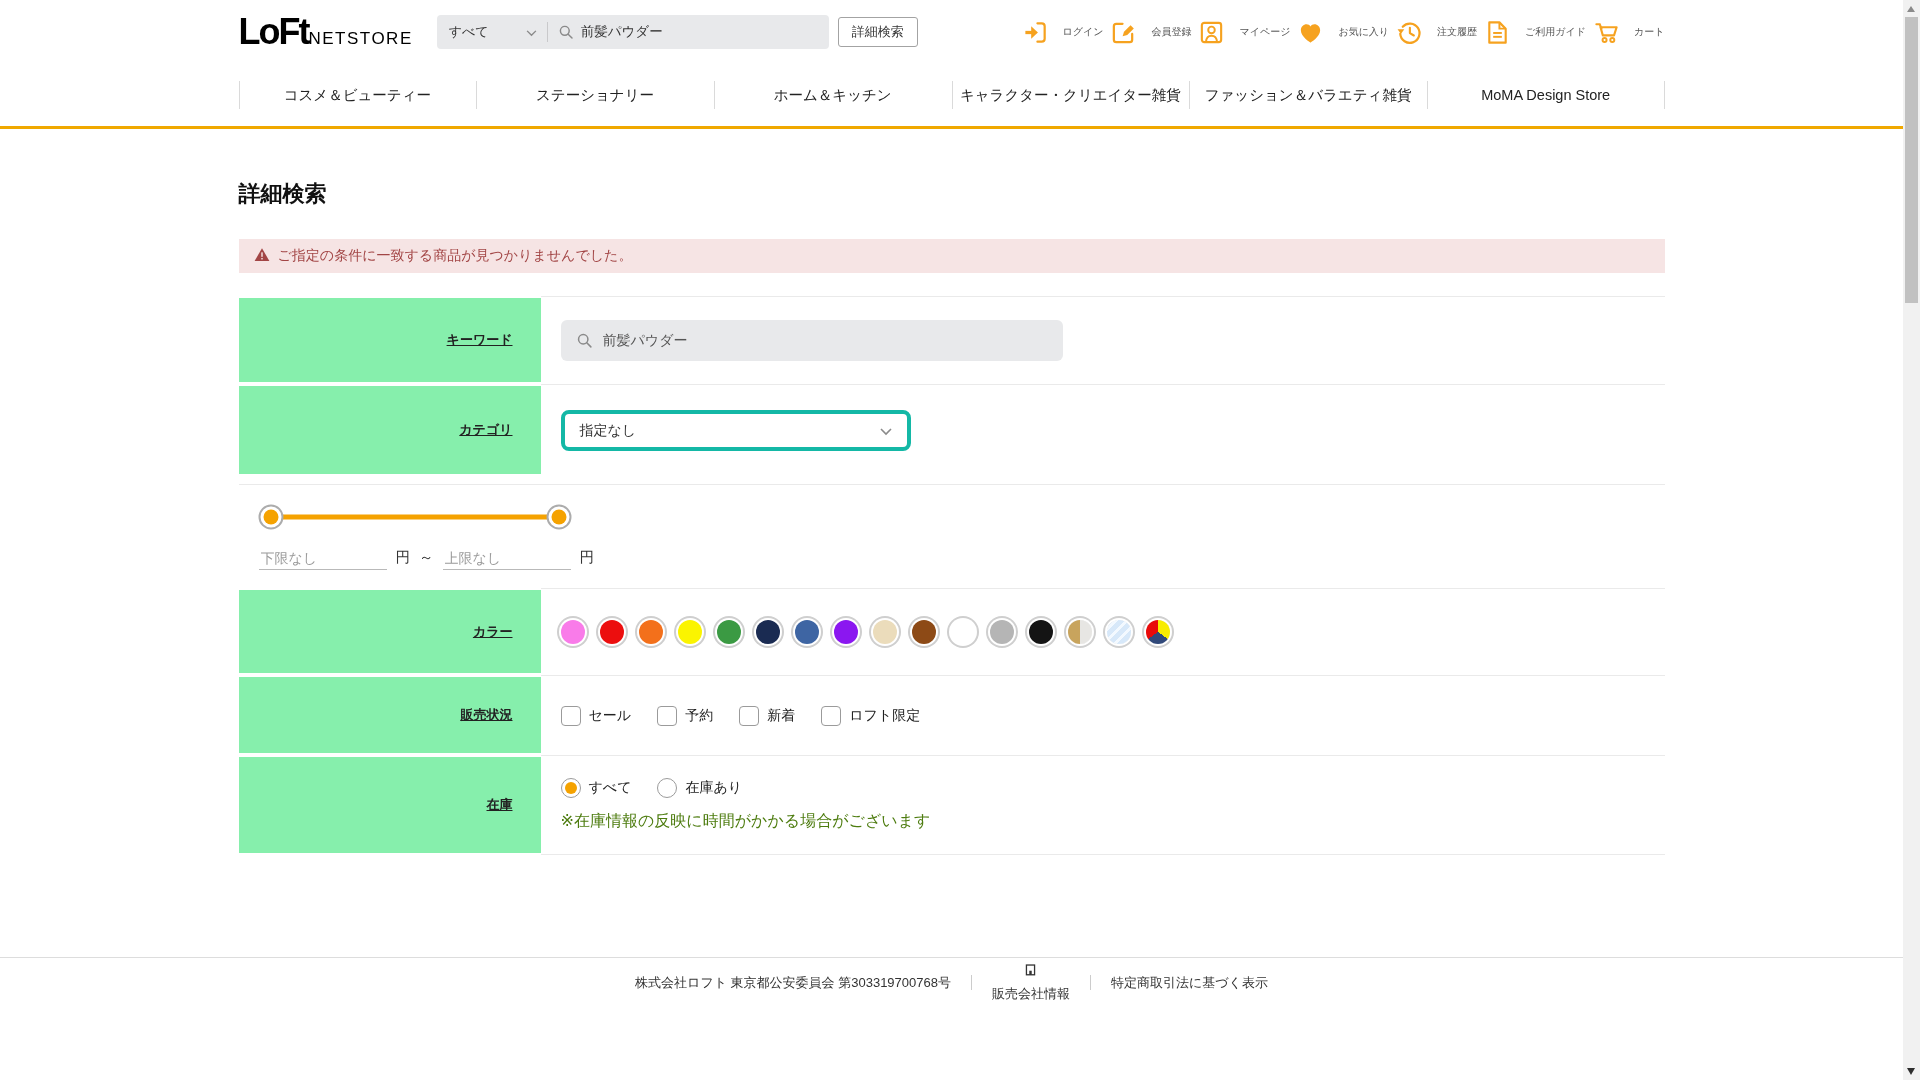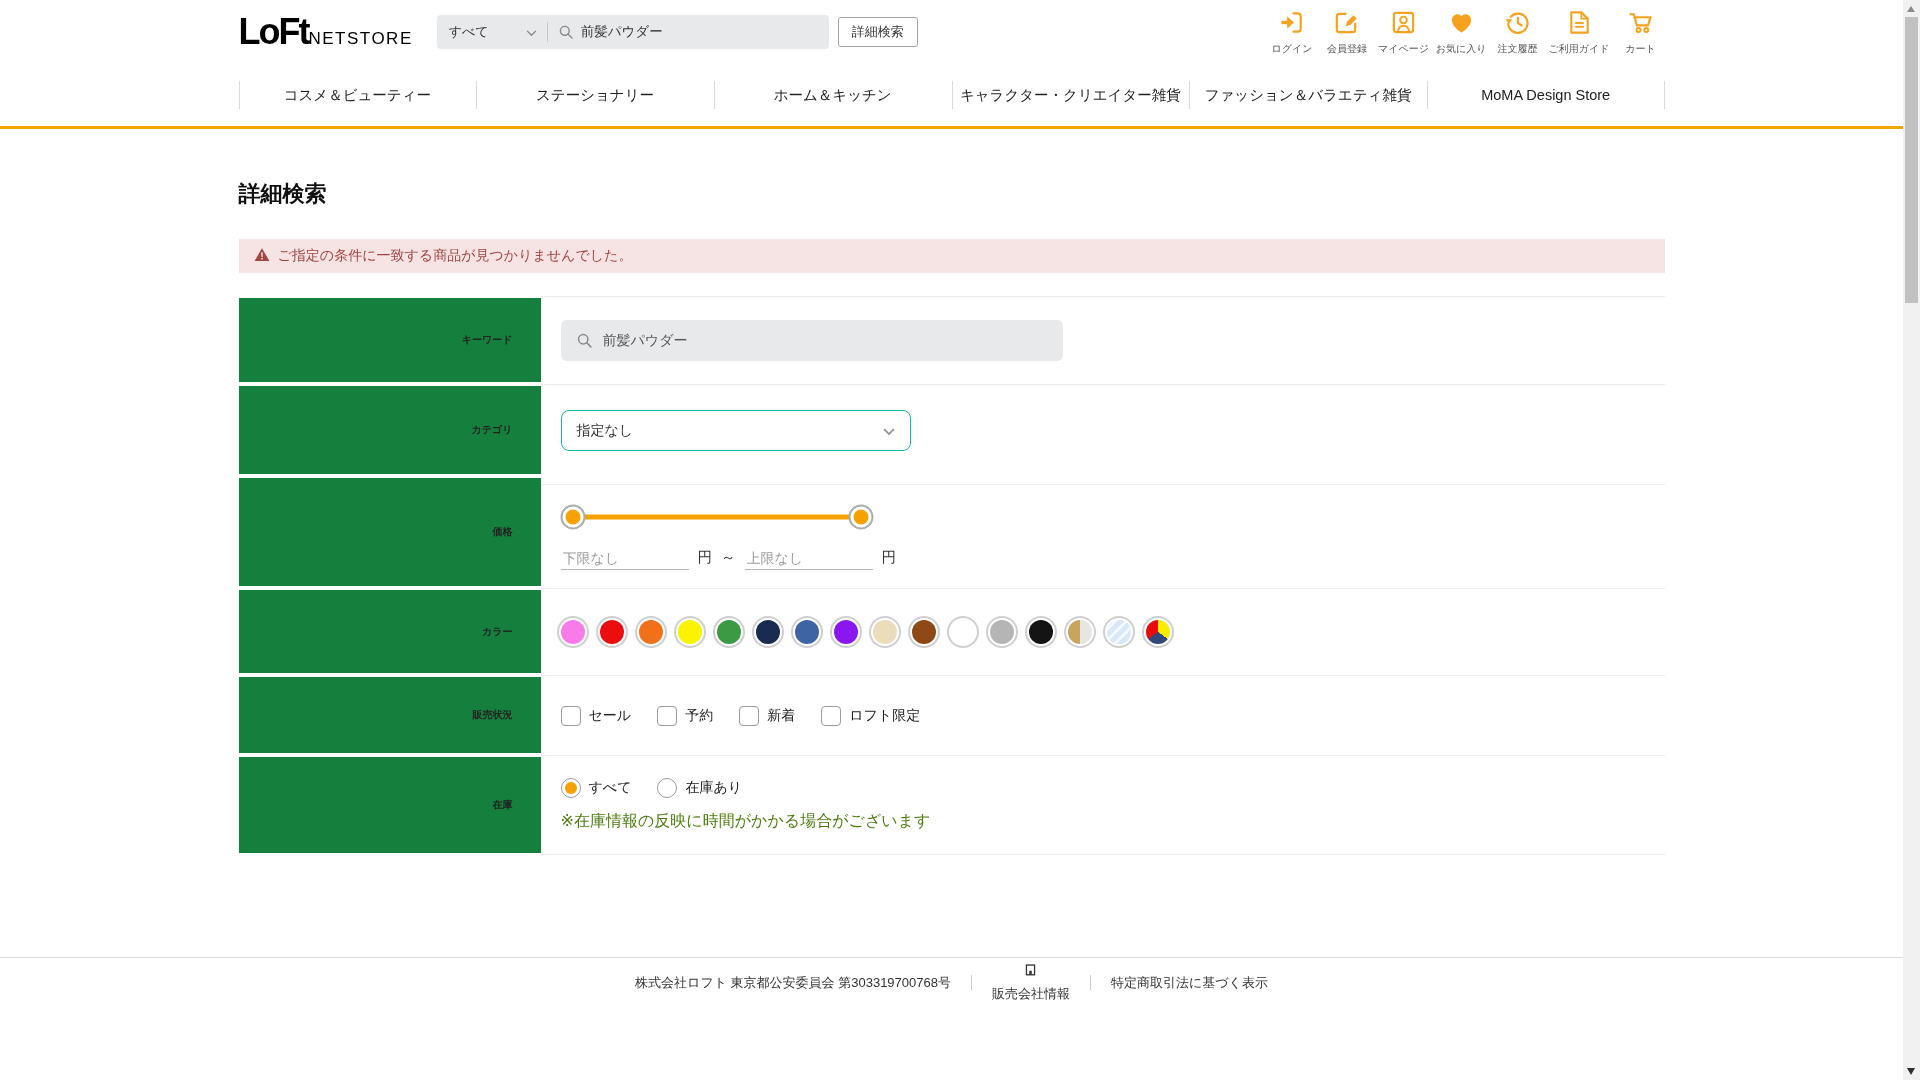--- a/index.html
+++ b/index.html
@@ -21,22 +21,22 @@
     justify-content:space-between; padding:0 10px 0 12px; font-size:13px; color:#333; cursor:pointer; }
   .search-div { width:1px; height:20px; background:#C9C9CB; }
   .search-bar .mag { margin:0 7px 0 10px; display:flex; }
   .search-query { border:none; background:transparent; outline:none; font-size:13.5px;
     color:#333; width:220px; font-family:inherit; }
   .adv-search-btn { margin-left:9px; height:30px; padding:0 13px; background:#fff;
     border:1px solid #A3A3A3; border-radius:3px; font-size:13px; color:#333;
     font-family:inherit; cursor:pointer; }
 
   .quick-links { margin-left:auto; display:flex; align-items:flex-start; gap:7px; }
-  .qlink { min-width:48px; display:flex; flex-direction:column; align-items:center;
-    gap:6px; cursor:pointer; }
+  .qlink { min-width:48px; display:flex; flex-direction:row; align-items:center;
+    gap:14px; cursor:pointer; }
   .qicon { color:var(--accent,#F6A21F); height:27px; display:flex; align-items:center; }
   .qlabel { font-size:10px; color:#555; white-space:nowrap; }
 
   
   .nav { height:62px; }
   .nav-inner { display:flex; height:100%; }
   .nav-item { flex:1; display:flex; align-items:center; justify-content:center;
     font-size:14.5px; color:#222; position:relative; cursor:pointer; }
   .nav-item::before, .nav-item:last-child::after { content:""; position:absolute;
     left:0; top:50%; transform:translateY(-50%); width:1px; height:28px; background:#DADADA; }
@@ -44,40 +44,40 @@
   .accent-bar { height:3px; background:var(--accent-bar,#F0A800); }
 
   
   .page-title { margin-top:50px; font-size:22px; font-weight:bold; color:#111; }
   .error-banner { margin-top:30px; height:34px; background:var(--error-bg,#F6E4E4);
     color:var(--error-text,#A24545); display:flex; align-items:center; gap:8px;
     padding:0 15px; font-size:14px; }
 
   .search-form { margin-top:23px; }
   .form-row { display:flex; }
-  .row-label { width:302px; background:#15803d; display:flex; align-items:center;
-    justify-content:flex-end; padding-right:28px; font-weight:bold; font-size:10px;
-    color:#222; box-shadow: inset 0 2px 0 #fff, inset 0 -2px 0 #fff; }
+  .row-label { width:302px; background:#86efac; display:flex; align-items:center;
+    justify-content:flex-end; padding-right:28px; font-weight:bold; font-size:13px;
+    color:#222; box-shadow: inset 0 2px 0 #fff, inset 0 -2px 0 #fff; text-decoration: underline; }
   .row-content { flex:1; border-top:1px solid #EAEAEA; display:flex; align-items:center;
     padding-left:20px; }
   .form-row:last-child .row-content { border-bottom:1px solid #EAEAEA; }
   .h-keyword  { height:88px; }
   .h-category { height:92px; }
   .h-price    { height:112px; }
   .h-color    { height:87px; }
   .h-sales    { height:80px; }
   .h-stock    { height:100px; }
 
   .input-wrap { position:relative; }
   .keyword-input { width:502px; height:41px; background:#E8E9EB; border:none;
     border-radius:6px; padding:0 14px 0 42px; font-size:14px; color:#555;
     font-family:inherit; outline:none; }
   .input-wrap .mag { position:absolute; left:15px; top:12px; }
 
-  .select-box { width:350px; height:41px; border:1px solid #14b8a6; border-radius:8px;
+  .select-box { width:350px; height:41px; border:4px solid #14b8a6; border-radius:8px;
     background:#fff; display:flex; align-items:center; justify-content:space-between;
     padding:0 15px; font-size:14px; color:#333; cursor:pointer; }
 
   .price-content { flex-direction:column; align-items:flex-start; justify-content:center; gap:17px;margin-top:8px; }
   .slider { position:relative; width:312px; height:26px; }
   .slider-track { position:absolute; left:12px; right:12px; top:50%;
     transform:translateY(-50%); height:5px; background:var(--slider,#F5A200); border-radius:3px; }
   .slider-handle { position:absolute; top:50%; transform:translate(-50%,-50%); width:25px;
     height:25px; background:#fff; border:2px solid #ACACAC; border-radius:50%; cursor:pointer; }
   .slider-handle::after { content:""; position:absolute; inset:3px; border-radius:50%;
@@ -288,21 +288,20 @@
             <span>
               <svg viewBox="0 0 12 8" width="12" height="8">
                   <path d="M1 1l5 5 5-5" fill="none" stroke="#8A8A8A" stroke-width="1.6"></path>
                 </svg>
             </span>
           </div>
         </div>
       </div>
 
       <div class="form-row h-price">
-        <div class="row-label">価格</div>
         <div class="row-content price-content">
           <div class="slider">
             <div class="slider-track"></div>
             <div class="slider-handle min"></div>
             <div class="slider-handle max"></div>
           </div>
           <div class="price-inputs">
             <input class="price-input" placeholder="下限なし" style="">
             <span class="price-unit">円</span>
             <span class="price-unit">～</span>

